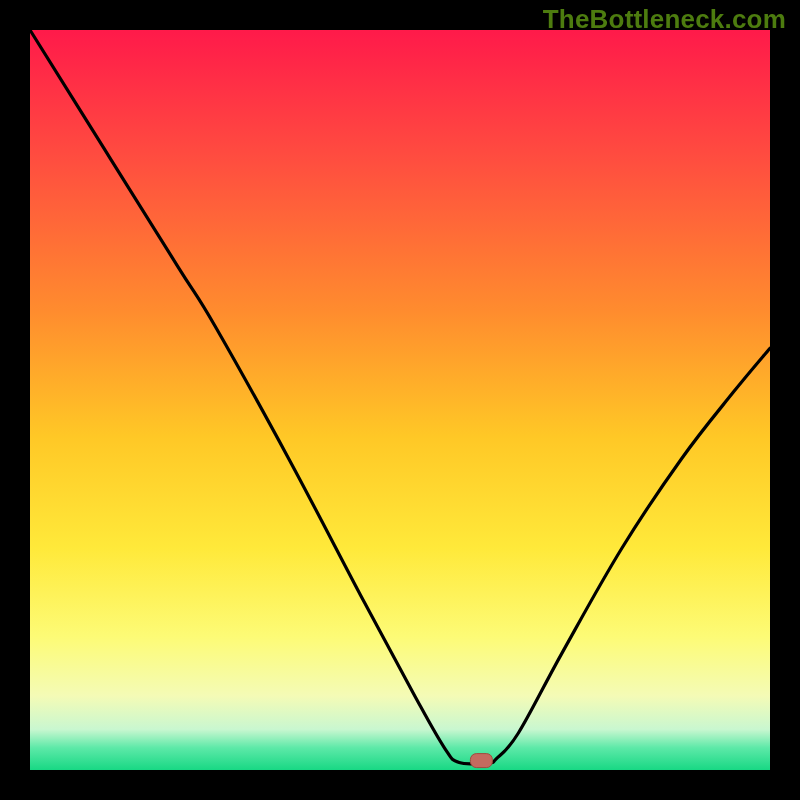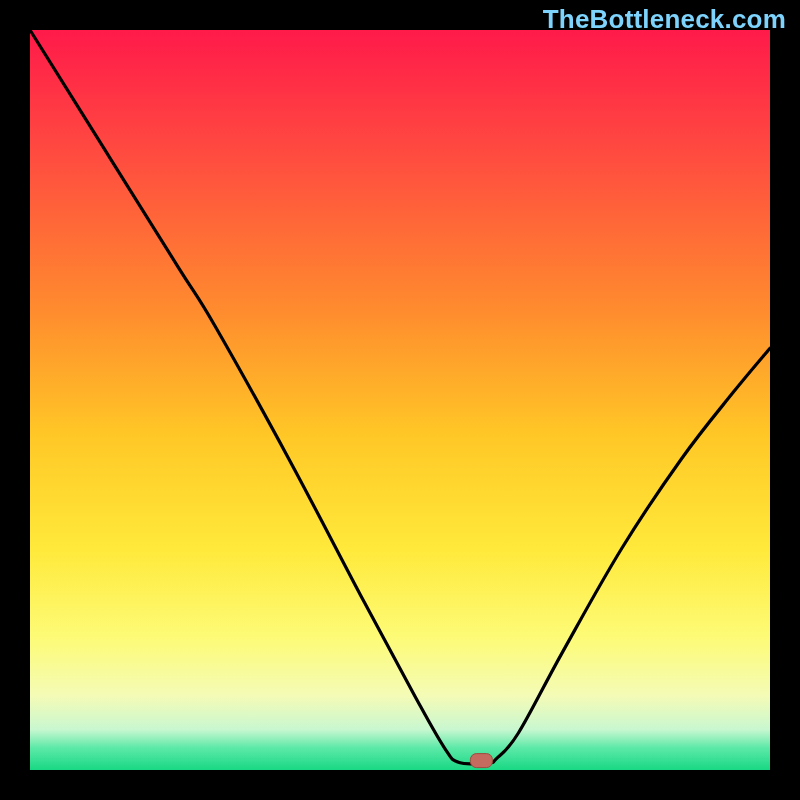--- a/index.html
+++ b/index.html
@@ -16,21 +16,21 @@
     height: 800px;
     background: #000;
   }
   .watermark {
     position: absolute;
     top: 4px;
     right: 14px;
     font-family: Arial, Helvetica, sans-serif;
     font-size: 26px;
     font-weight: 600;
-    color: #7dd3fc;
+    color: #4d7c0f;
     letter-spacing: 0.2px;
   }
   svg {
     position: absolute;
     top: 0;
     left: 0;
   }
 </style>
 </head>
 <body>

